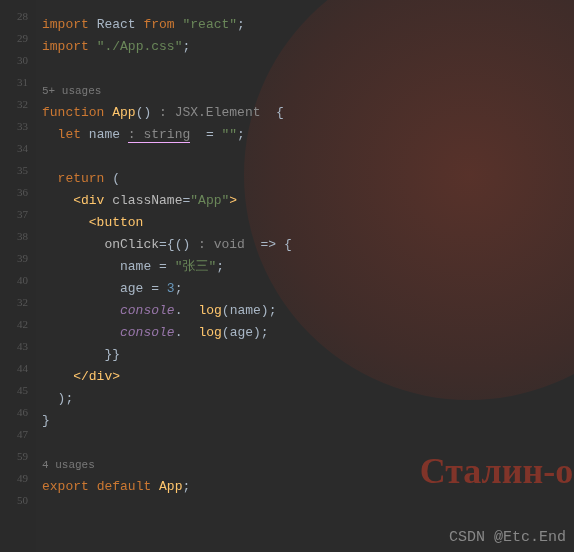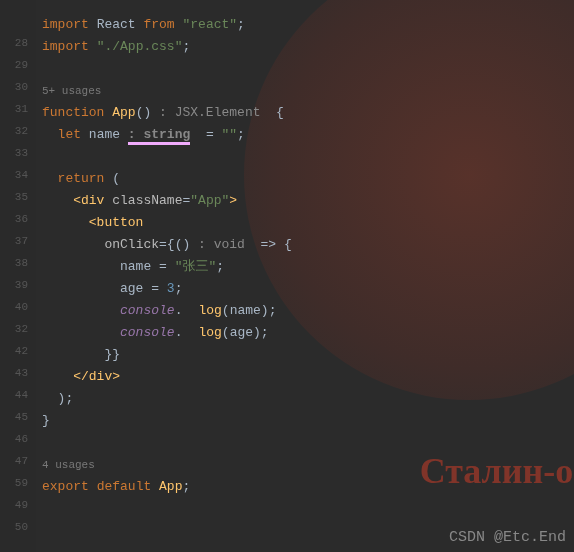--- a/index.html
+++ b/index.html
@@ -37,44 +37,45 @@
 .editor {
   position: relative;
   z-index: 1;
   display: flex;
   height: 100%;
 }
 .gutter {
   width: 28px;
   text-align: right;
   padding-right: 8px;
-  padding-top: 32px;
+  padding-top: 5px;
   color: #555;
   font-size: 11px;
   background: rgba(40,40,40,0.3);
   user-select: none;
   line-height: 22px;
+  font-family: Liberation Serif, serif;
 }
 .code {
   padding-top: 14px;
   padding-left: 6px;
   line-height: 22px;
 }
 .line { white-space: pre; height: 22px; }
 .hint { color: #787878; font-size: 11px; height: 22px; display: flex; align-items: center; text-align: right; }
 .kw { color: #cc7832; }
 .str { color: #6a8759; }
 .def { color: #ffc66d; }
 .num { color: #6897bb; }
 .obj { color: #9876aa; font-style: italic; }
 .method { color: #ffc66d; margin-left: 16px; }
 .type { color: #888; margin-top: 43px; }
 .attr { color: #bababa; }
 .light { color: #a9b7c6; }
-.underline-red { border-bottom: 3px solid #f0abfc; font-weight: bold; }
+.underline-red { border-bottom: 1px solid #f0abfc; }
 .watermark {
   position: absolute;
   right: 8px;
   bottom: 6px;
   color: #888;
   font-size: 15px;
   z-index: 2;
 }
 </style>
 </head>

